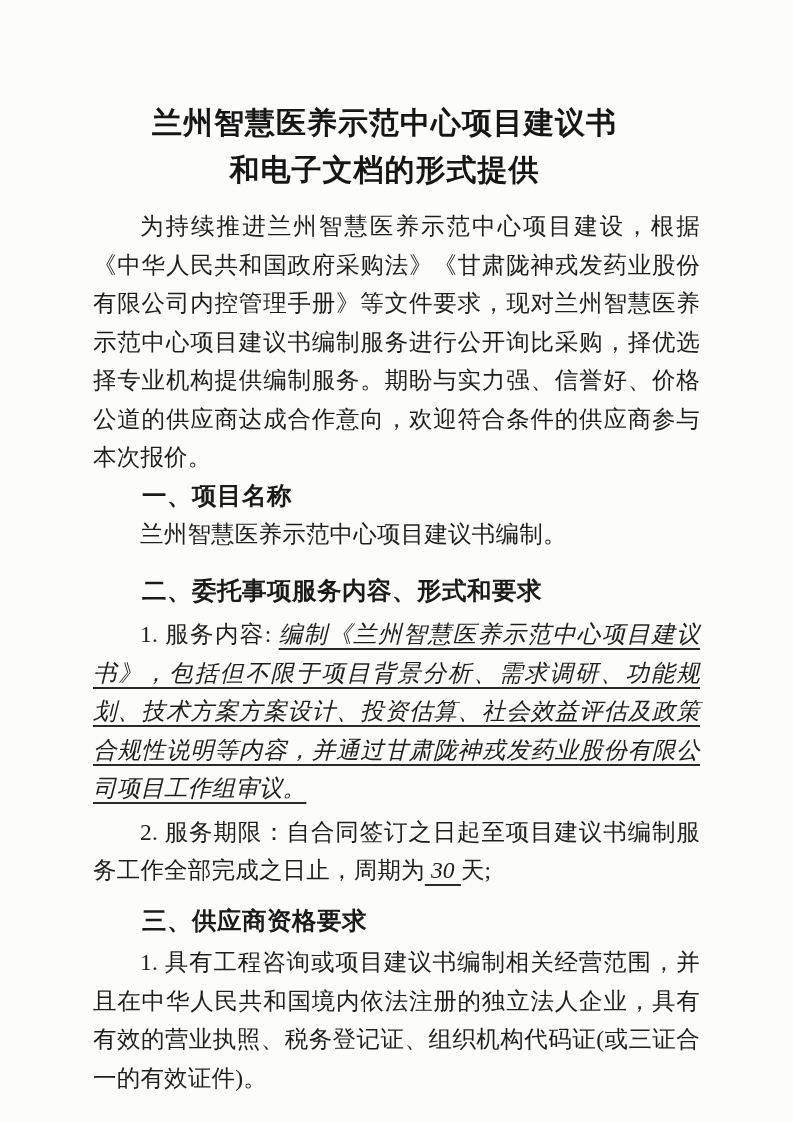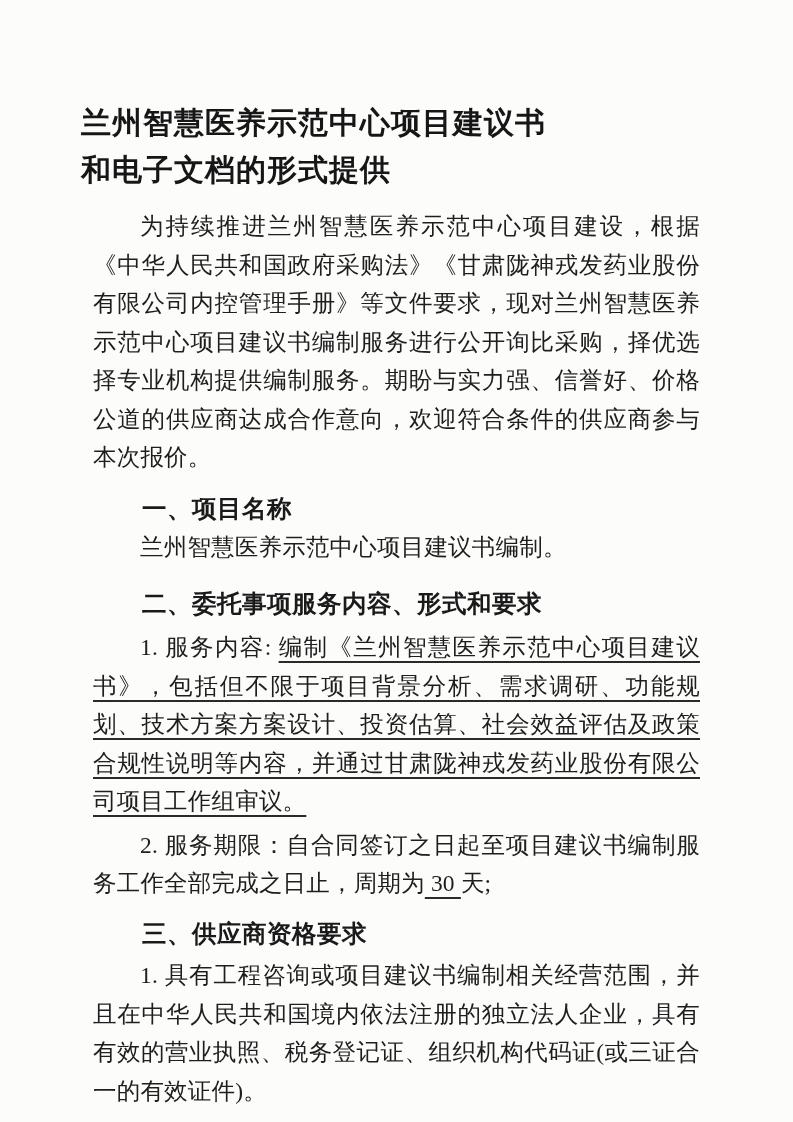--- a/index.html
+++ b/index.html
@@ -33,20 +33,21 @@
   .content {
     position: absolute;
     left: 93px;
     top: 99px;
     width: 607px;
   }
   .doc-title {
     font-size: 30px;
     font-weight: bold;
     line-height: 47px;
+    text-align: center;
     position: relative;
     left: -12px;
     letter-spacing: 1px;
     color: #161616;
   }
   .title-line { display: block; }
   .para {
     font-size: 23.5px;
     line-height: 38.5px;
     text-align: justify;
@@ -61,23 +62,24 @@
     line-height: 38.5px;
     text-indent: 2em;
     letter-spacing: 0.5px;
     color: #1a1a1a;
   }
   .ul {
     text-decoration: underline;
     text-decoration-thickness: 1.5px;
     text-underline-offset: 6px;
     text-decoration-color: #2a2a2a;
+    font-style: italic;
   }
   .mt-intro  { margin-top: 14px; }
-  .mt-s1h    { margin-top: 13px; }
+  .mt-s1h    { }
   .mt-s2h    { margin-top: 18px; }
   .mt-item1  { margin-top: 5px; }
   .mt-item2  { margin-top: 5px; }
   .mt-item3  { margin-top: 3px; }
   .mt-s3h    { margin-top: 12px; }
   .mt-qitem  { margin-top: 3px; }
 </style>
 </head>
 <body>
 

